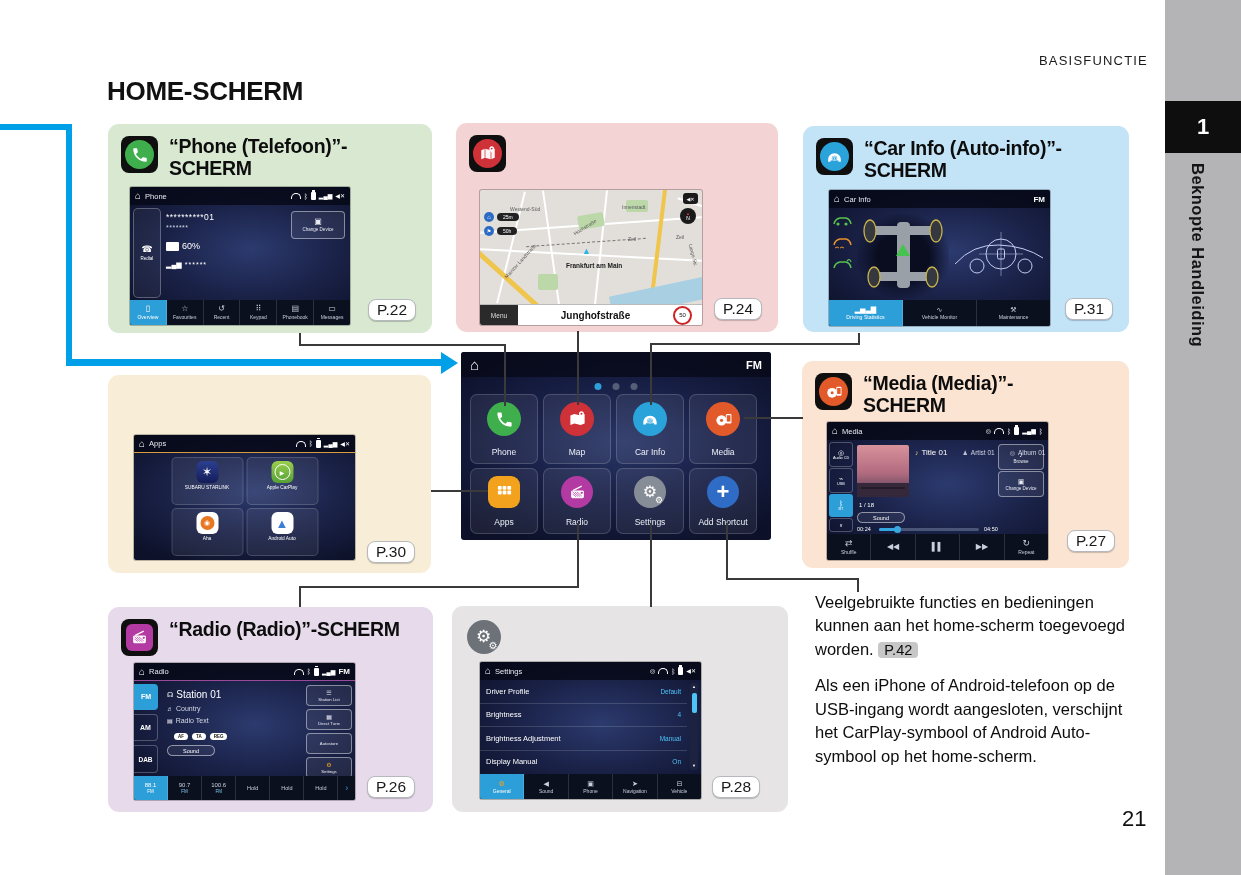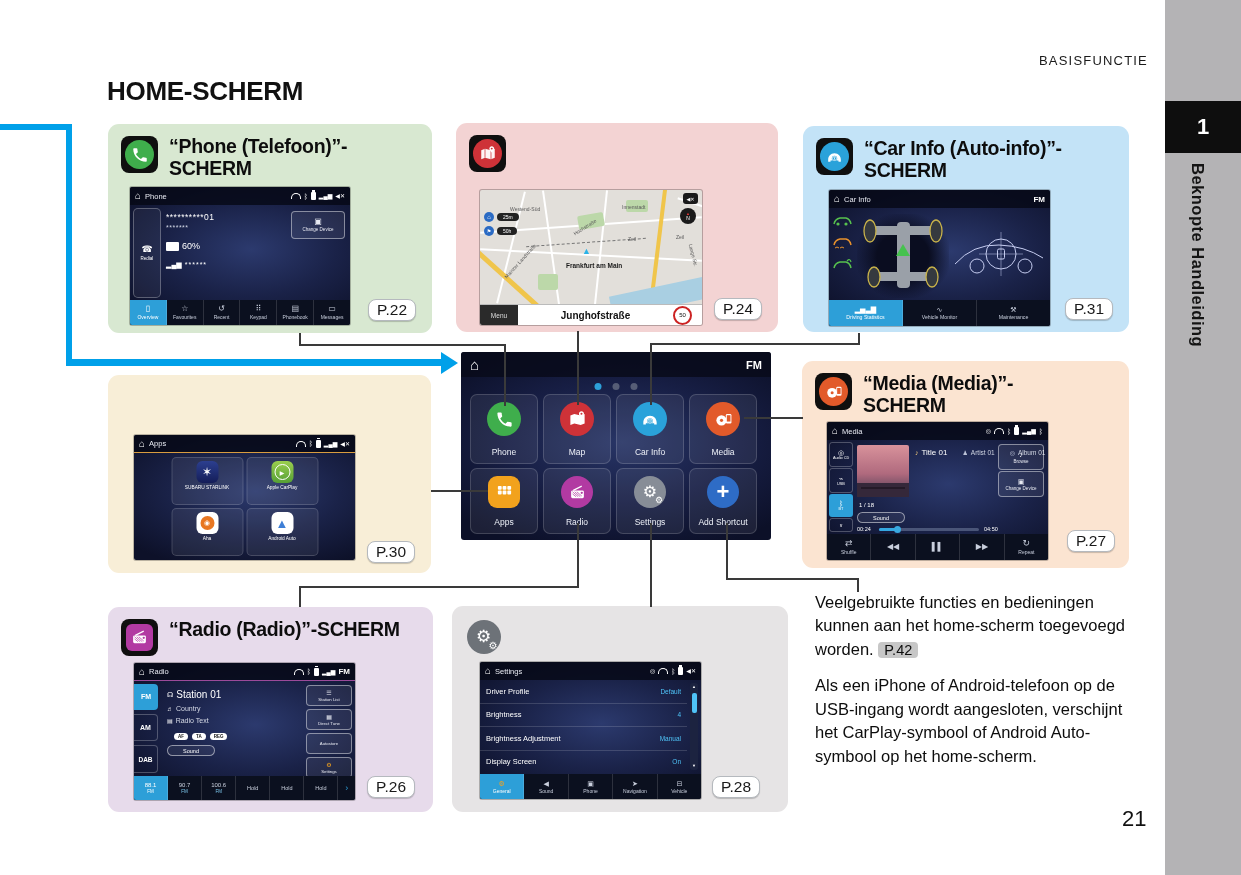--- a/index.html
+++ b/index.html
@@ -607,21 +607,21 @@
       </div>
       <div style="flex:1;display:flex;align-items:center;justify-content:space-between;padding:0 6px;border-bottom:1px solid rgba(255,255,255,.15)">
         <span style="font-size:7.5px">Brightness</span>
           <span style="font-size:6.5px;color:#4fc3f7">4</span>
       </div>
       <div style="flex:1;display:flex;align-items:center;justify-content:space-between;padding:0 6px;border-bottom:1px solid rgba(255,255,255,.15)">
         <span style="font-size:7.5px">Brightness Adjustment</span>
           <span style="font-size:6.5px;color:#4fc3f7">Manual</span>
       </div>
       <div style="flex:1;display:flex;align-items:center;justify-content:space-between;padding:0 6px">
-        <span style="font-size:7.5px">Display Screen</span>
+        <span style="font-size:7.5px">Display Manual</span>
           <span style="font-size:6.5px;color:#4fc3f7">On</span>
       </div>
     </div>
     <div class="ab" style="right:3px;top:21px;width:8px;bottom:29px;background:#1c2340;border-radius:3px;display:flex;flex-direction:column;align-items:center">
       <span style="font-size:4px;line-height:2">▲</span>
       <div style="width:5px;height:20px;background:#4fc3f7;border-radius:2px;margin-top:2px"></div>
       <span style="font-size:4px;line-height:2;margin-top:auto">▼</span>
     </div>
     <div class="stabs" style="height:25px">
       <div class="stab sel">

